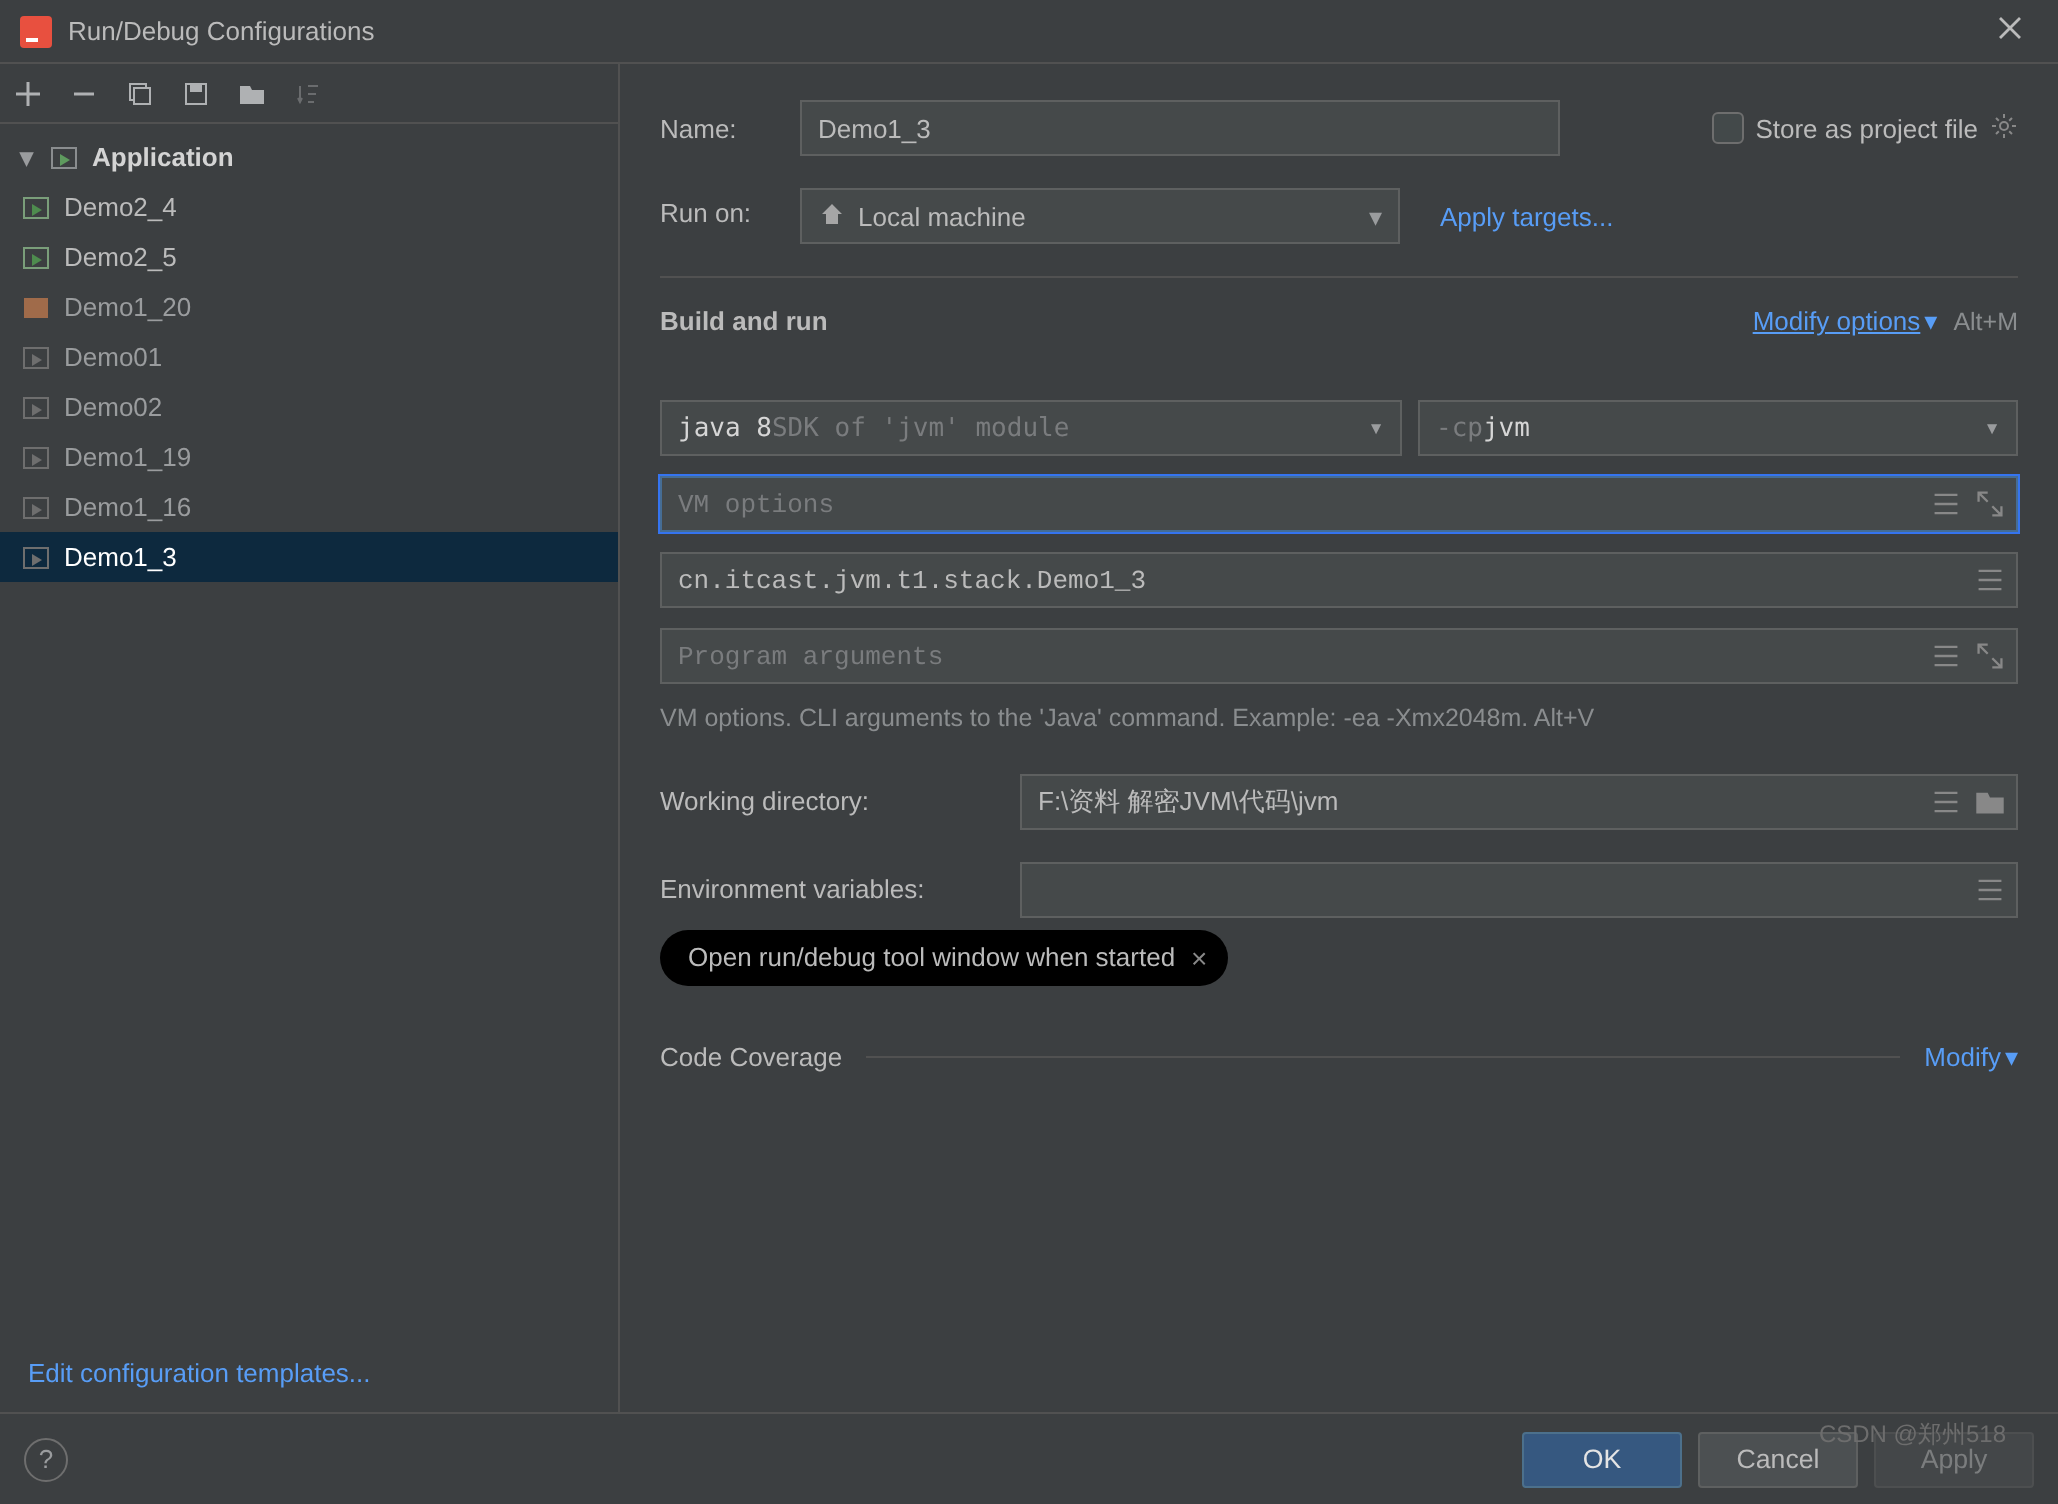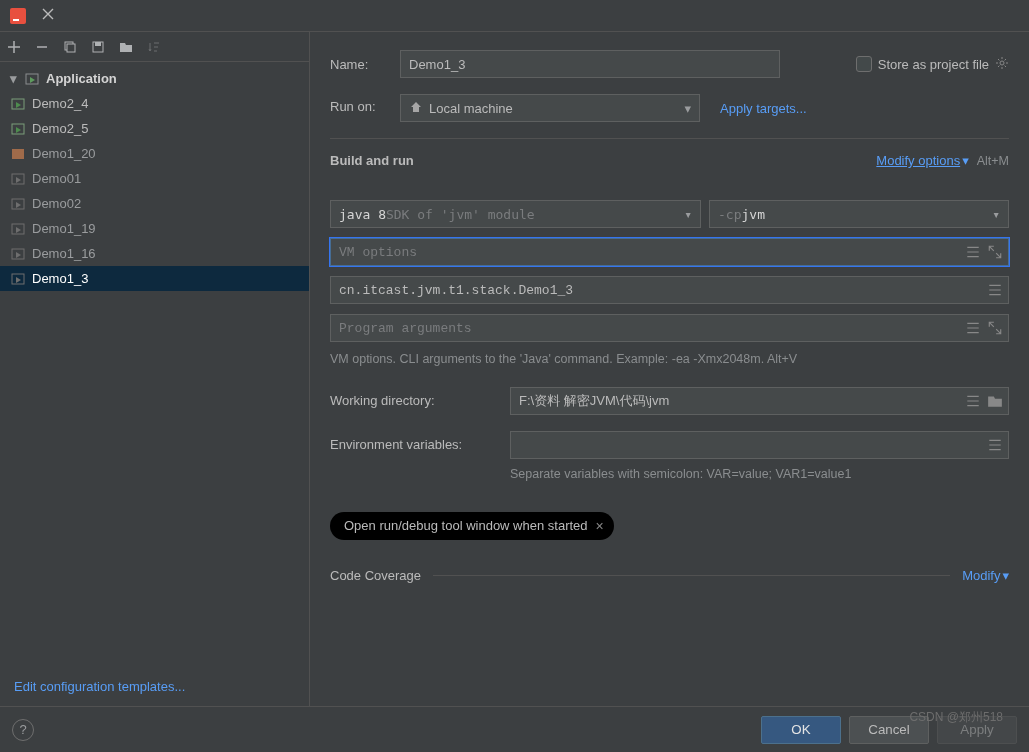--- a/index.html
+++ b/index.html
@@ -142,20 +142,21 @@
 </head>
 <body>
 
 <div class="title-bar">
   <span class="app-icon">
     <svg viewBox="0 0 16 16">
         <rect width="16" height="16" fill="#e8503f" rx="2"></rect>
         <rect x="3" y="11" width="6" height="2" fill="#fff"></rect>
       </svg>
   </span>
+  <span class="title">Run/Debug Configurations</span>
   <span class="close">
     <svg viewBox="0 0 12 12" width="12" height="12">
         <path stroke="#bbbbbb" stroke-width="1.4" d="M1 1 L11 11 M11 1 L1 11"></path>
       </svg>
   </span>
 </div>
 
 <div class="main">
 
   <div class="sidebar">
@@ -407,21 +408,20 @@
         <input class="input-text" style="padding-right: 30px;">
         <div class="trail-group">
           <span class="ico">
               <svg viewBox="0 0 14 14">
                 <path stroke="#888" d="M2 3 h10 M2 7 h10 M2 11 h10"></path>
               </svg>
             </span>
         </div>
       </div>
     </div>
-    <div class="info-text" style="margin-left:180px; margin-bottom:28px">Separate variables with semicolon: VAR=value; VAR1=value1</div>
 
     <div style="margin-bottom:28px">
       <span class="chip">
         <span>Open run/debug tool window when started</span>
         <span class="x">×</span>
       </span>
     </div>
 
     <div class="section-head" style="margin-bottom:0">
       <span class="sec-title" style="font-weight:normal">Code Coverage</span>

